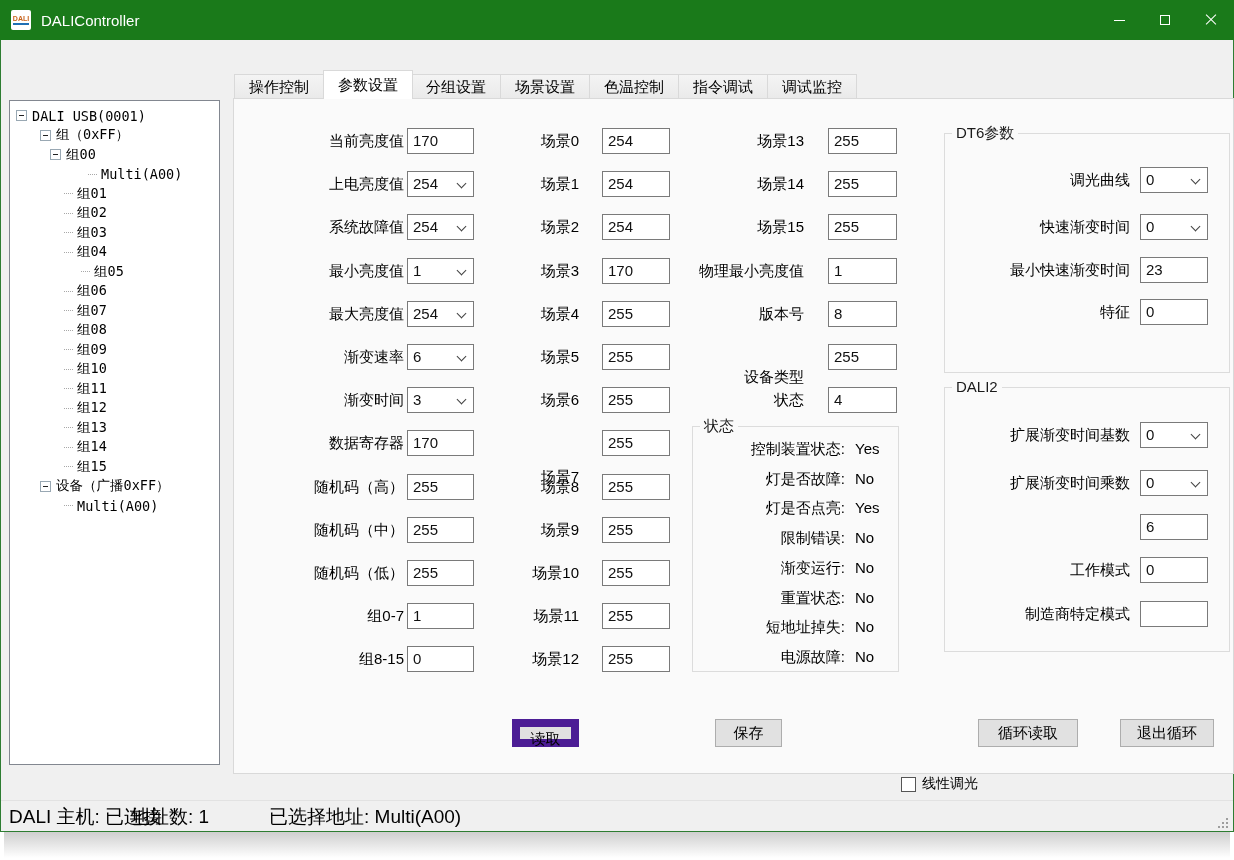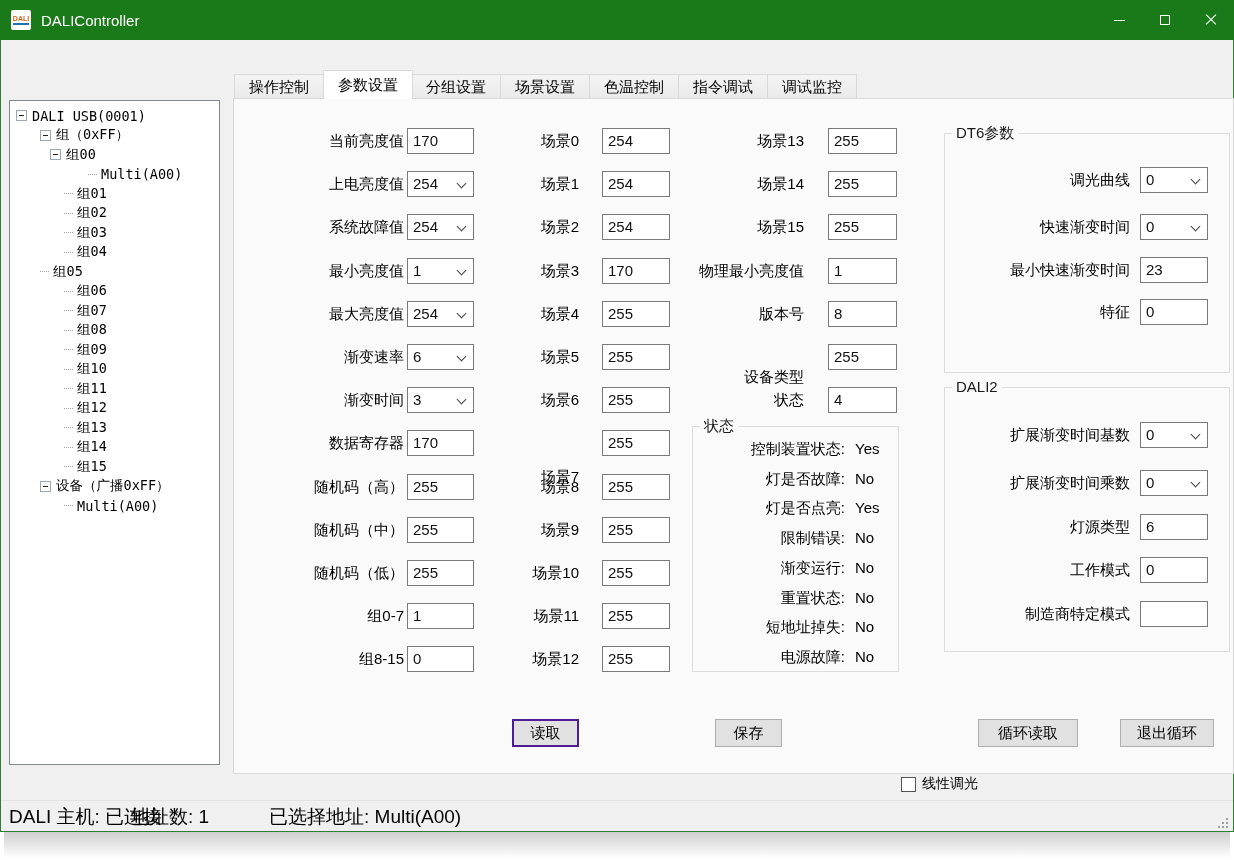--- a/index.html
+++ b/index.html
@@ -68,21 +68,21 @@
 
   .groupbox { position:absolute; border:1px solid #dcdcdc; }
   .groupbox > .gb-title { position:absolute; top:-10px; left:7px; background:#fafafa;
     padding:0 4px; font-size:15px; color:#1a1a1a; }
   .stat-row { position:absolute; height:20px; width:100%; }
   .stat-label { position:absolute; left:0; width:152px; text-align:right; font-size:15px; color:#000; line-height:20px; }
   .stat-value { position:absolute; left:162px; font-size:15px; color:#000; line-height:20px; }
 
   .action-btn { position:absolute; height:28px; background:#e1e1e1; border:1px solid #adadad;
     font-size:15px; color:#000; text-align:center; line-height:26px; }
-  .action-btn.focused { border:2px solid #4c1d95; line-height:24px; }
+  .action-btn.focused { border:8px solid #4c1d95; line-height:24px; }
 
   .checkbox-row { position:absolute; left:900px; top:774px; height:20px; display:flex;
     align-items:center; z-index:2; }
   .cb-box { width:15px; height:15px; border:1px solid #555; background:#fff; margin-right:6px; }
   .cb-label { font-size:14px; color:#000; }
 
   
   .statusbar { position:absolute; left:0; top:800px; width:100%; height:31px;
     background:#f0f0f0; border-top:1px solid #e2e2e2; }
   .sb-item { position:absolute; top:0; height:31px; line-height:31px; font-size:19px; color:#000; }
@@ -139,21 +139,21 @@
         <span>组02</span>
       </div>
       <div class="tree-row" style="padding-left: 54px;">
         <div class="tree-dash"></div>
         <span>组03</span>
       </div>
       <div class="tree-row" style="padding-left: 54px;">
         <div class="tree-dash"></div>
         <span>组04</span>
       </div>
-      <div class="tree-row" style="padding-left: 30px; text-align: right;">
+      <div class="tree-row" style="padding-left: 71px; text-align: right;">
         <div class="tree-dash"></div>
         <span>组05</span>
       </div>
       <div class="tree-row" style="padding-left: 54px;">
         <div class="tree-dash"></div>
         <span>组06</span>
       </div>
       <div class="tree-row" style="padding-left: 54px;">
         <div class="tree-dash"></div>
         <span>组07</span>
@@ -401,21 +401,20 @@
         <div class="gb-title">DALI2</div>
         <div class="param-row" style="top: 34px; left: 0px; width: 100%;">
           <div class="param-label" style="left: 4px; width: 181px;">扩展渐变时间基数</div>
           <div class="combo" style="left: 195px; width: 68px;"><span>0</span><div class="chev"></div></div>
         </div>
         <div class="param-row" style="top: 82px; left: 0px; width: 100%;">
           <div class="param-label" style="left: 4px; width: 181px;">扩展渐变时间乘数</div>
           <div class="combo" style="left: 195px; width: 68px;"><span>0</span><div class="chev"></div></div>
         </div>
         <div class="param-row" style="top: 126px; left: 0px; width: 100%;">
-          <div class="param-label" style="left: 4px; width: 181px;">灯源类型</div>
           <div class="textbox" style="left: 195px; width: 68px;"><span>6</span></div>
         </div>
         <div class="param-row" style="top: 169px; left: 0px; width: 100%;">
           <div class="param-label" style="left: 4px; width: 181px;">工作模式</div>
           <div class="textbox" style="left: 195px; width: 68px;"><span>0</span></div>
         </div>
         <div class="param-row" style="top: 213px; left: 0px; width: 100%;">
           <div class="param-label" style="left: 4px; width: 181px;">制造商特定模式</div>
           <div class="textbox" style="left: 195px; width: 68px;"><span></span></div>
         </div>

